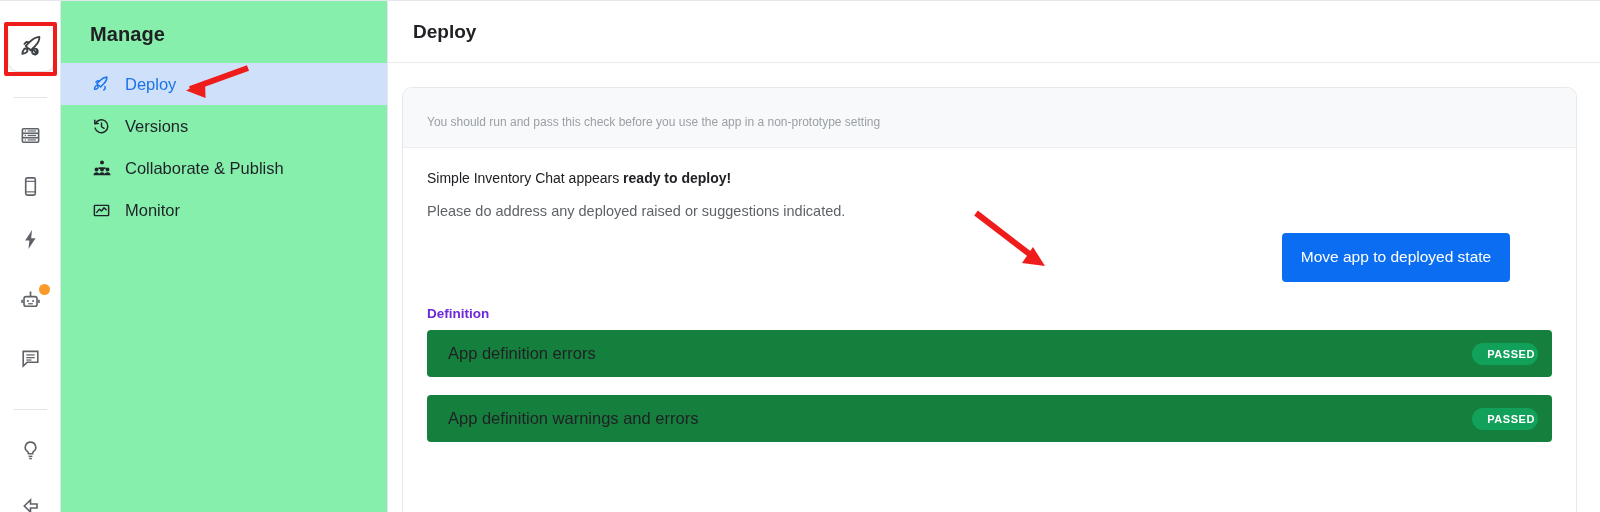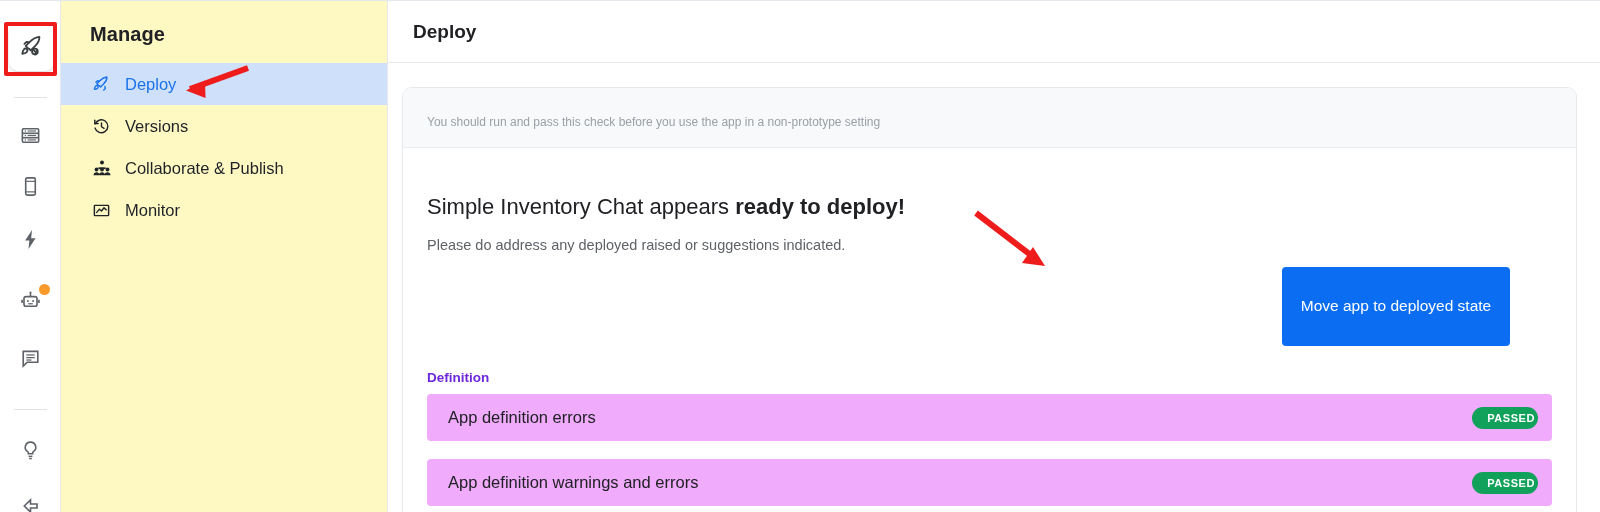--- a/index.html
+++ b/index.html
@@ -72,21 +72,21 @@
     border: 4px solid #ef1c1c;
     border-radius: 2px;
     pointer-events: none;
     z-index: 40;
   }
 
   
   .subnav {
     width: 327px;
     flex: 0 0 327px;
-    background: #fef9c3;
+    background: #86efac;
     border-right: 1px solid #e4e7ec;
     position: relative;
   }
   .subnav-title {
     padding: 22px 0 0 29px;
     font-size: 20px;
     font-weight: 600;
     color: #202124;
     letter-spacing: 0.1px;
     height: 62px;
@@ -155,24 +155,23 @@
     letter-spacing: 0.1px;
   }
   .card-head p {
     margin-top: 7px;
     font-size: 12px;
     color: #9aa0a6;
   }
   .card-body { padding: 22px 24px 0 24px; }
 
   .ready-line {
-    font-size: 22px;
+    font-size: 14px;
     color: #202124;
     font-weight: 400;
-    margin-top: 24px;
   }
   .ready-line b { font-weight: 700; }
   .sub-line {
     margin-top: 17px;
     font-size: 14.5px;
     color: #5f6368;
   }
 
   .btn-row {
     display: flex;
@@ -186,21 +185,21 @@
     border-radius: 4px;
     display: flex;
     align-items: center;
     justify-content: center;
     text-align: center;
     cursor: pointer;
     line-height: 1.35;
   }
   .btn-primary {
     width: 228px;
-    height: 79px;
+    height: 49px;
     background: #0b6ef2;
     color: #ffffff;
     border: none;
     padding: 0 18px;
   }
   .btn-secondary {
     width: 228px;
     height: 64px;
     background: #ffffff;
     color: #1a73e8;
@@ -209,21 +208,21 @@
 
   .section-label {
     margin-top: 24px;
     font-size: 13.5px;
     font-weight: 700;
     color: #6d28d9;
   }
   .check-list { margin-top: 9px; }
   .check-row {
     height: 47px;
-    background: #f0abfc;
+    background: #15803d;
     border-radius: 4px;
     display: flex;
     align-items: center;
     justify-content: space-between;
     padding: 0 14px 0 21px;
     margin-bottom: 18px;
   }
   .check-row .label {
     font-size: 16.5px;
     color: #202124;

